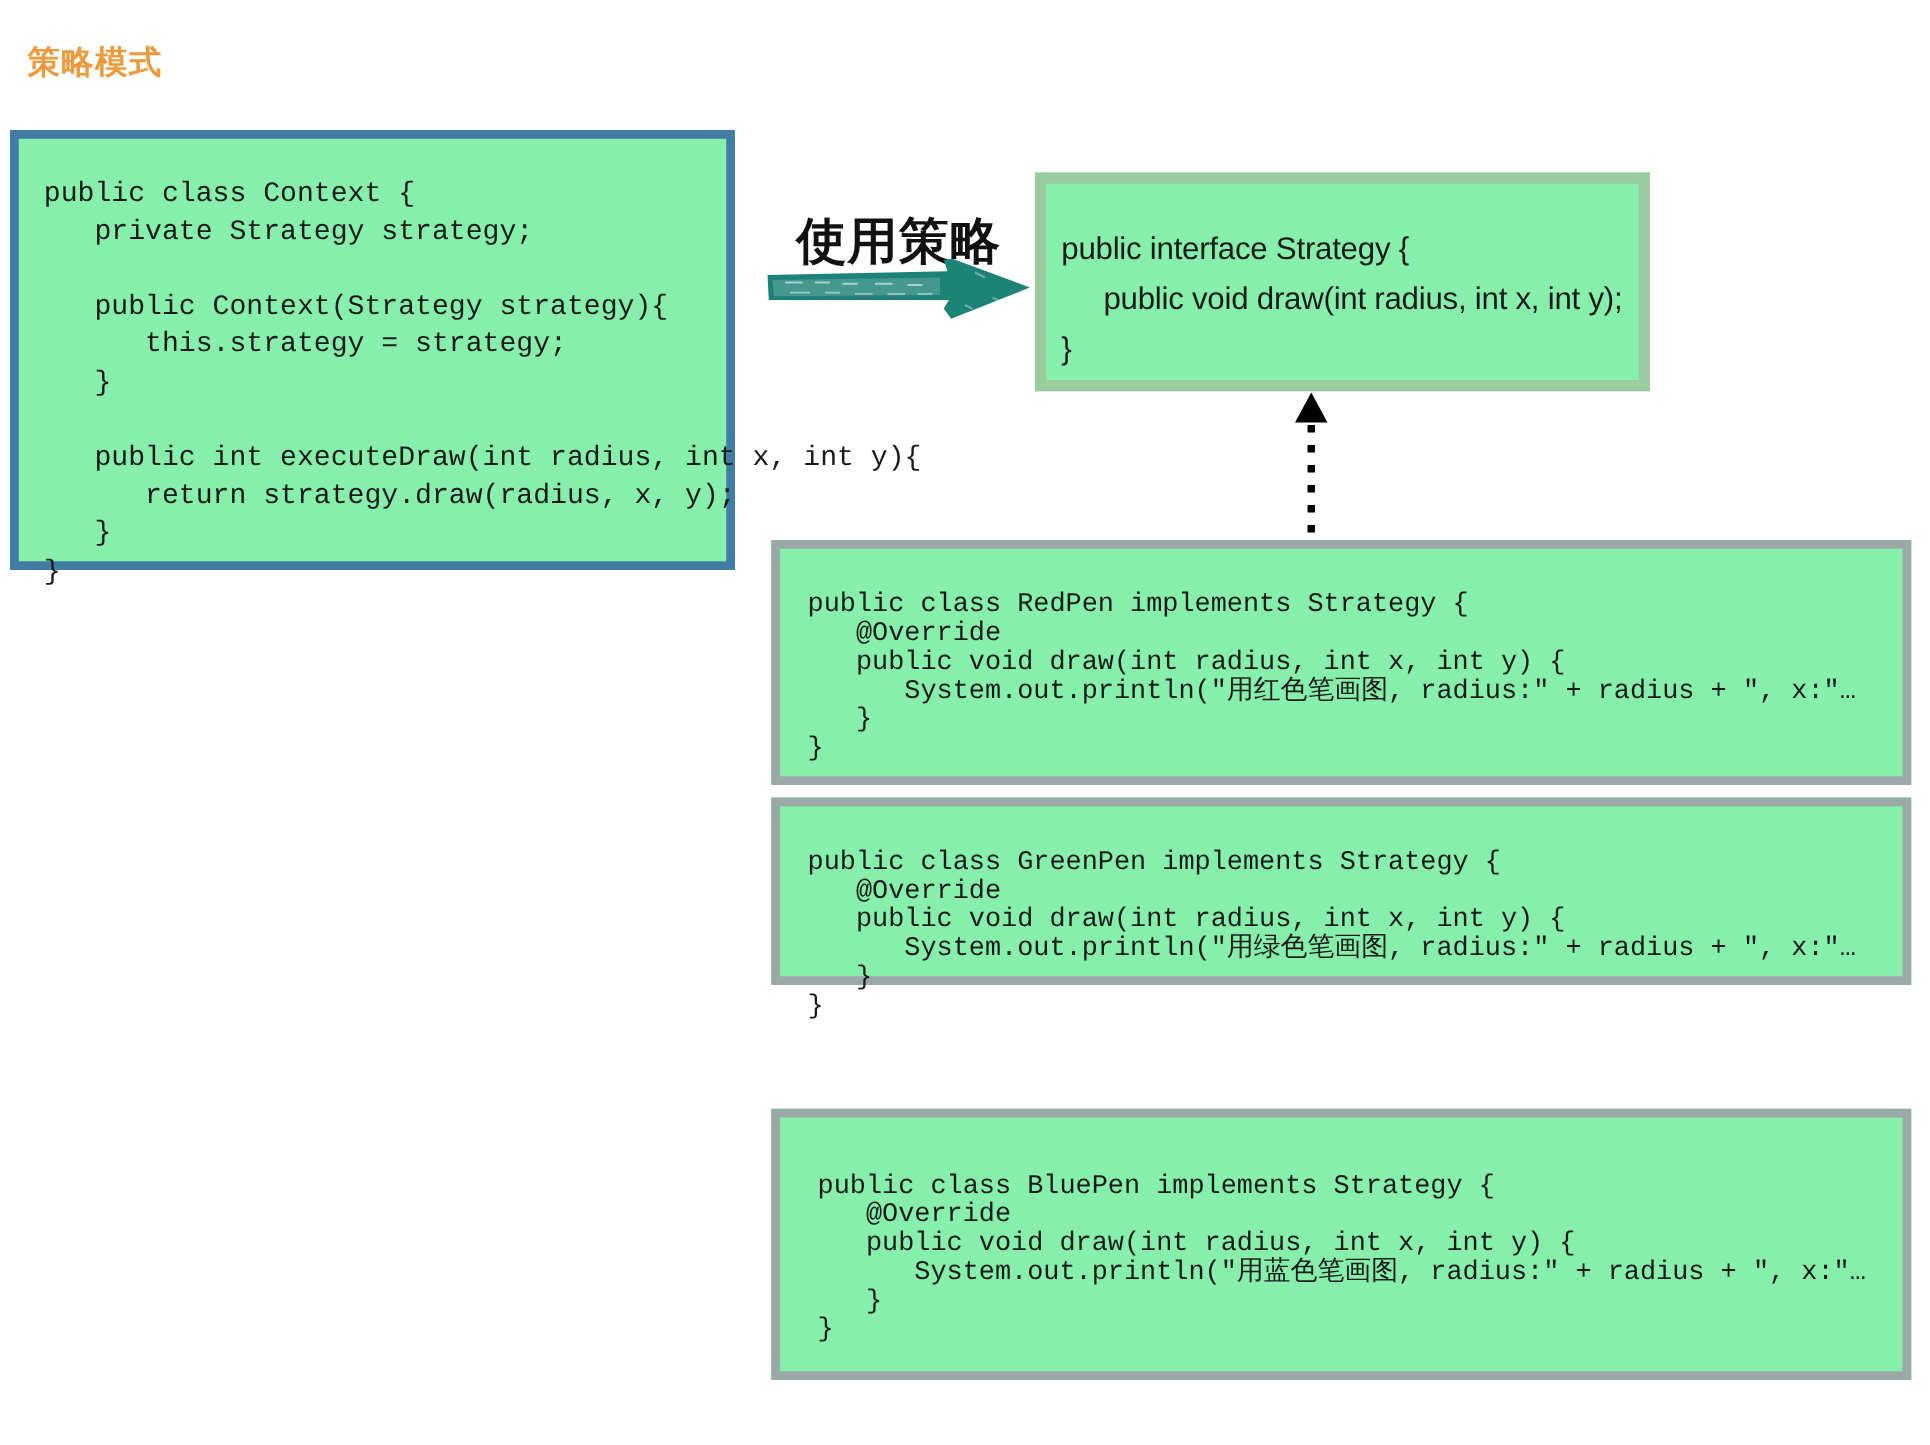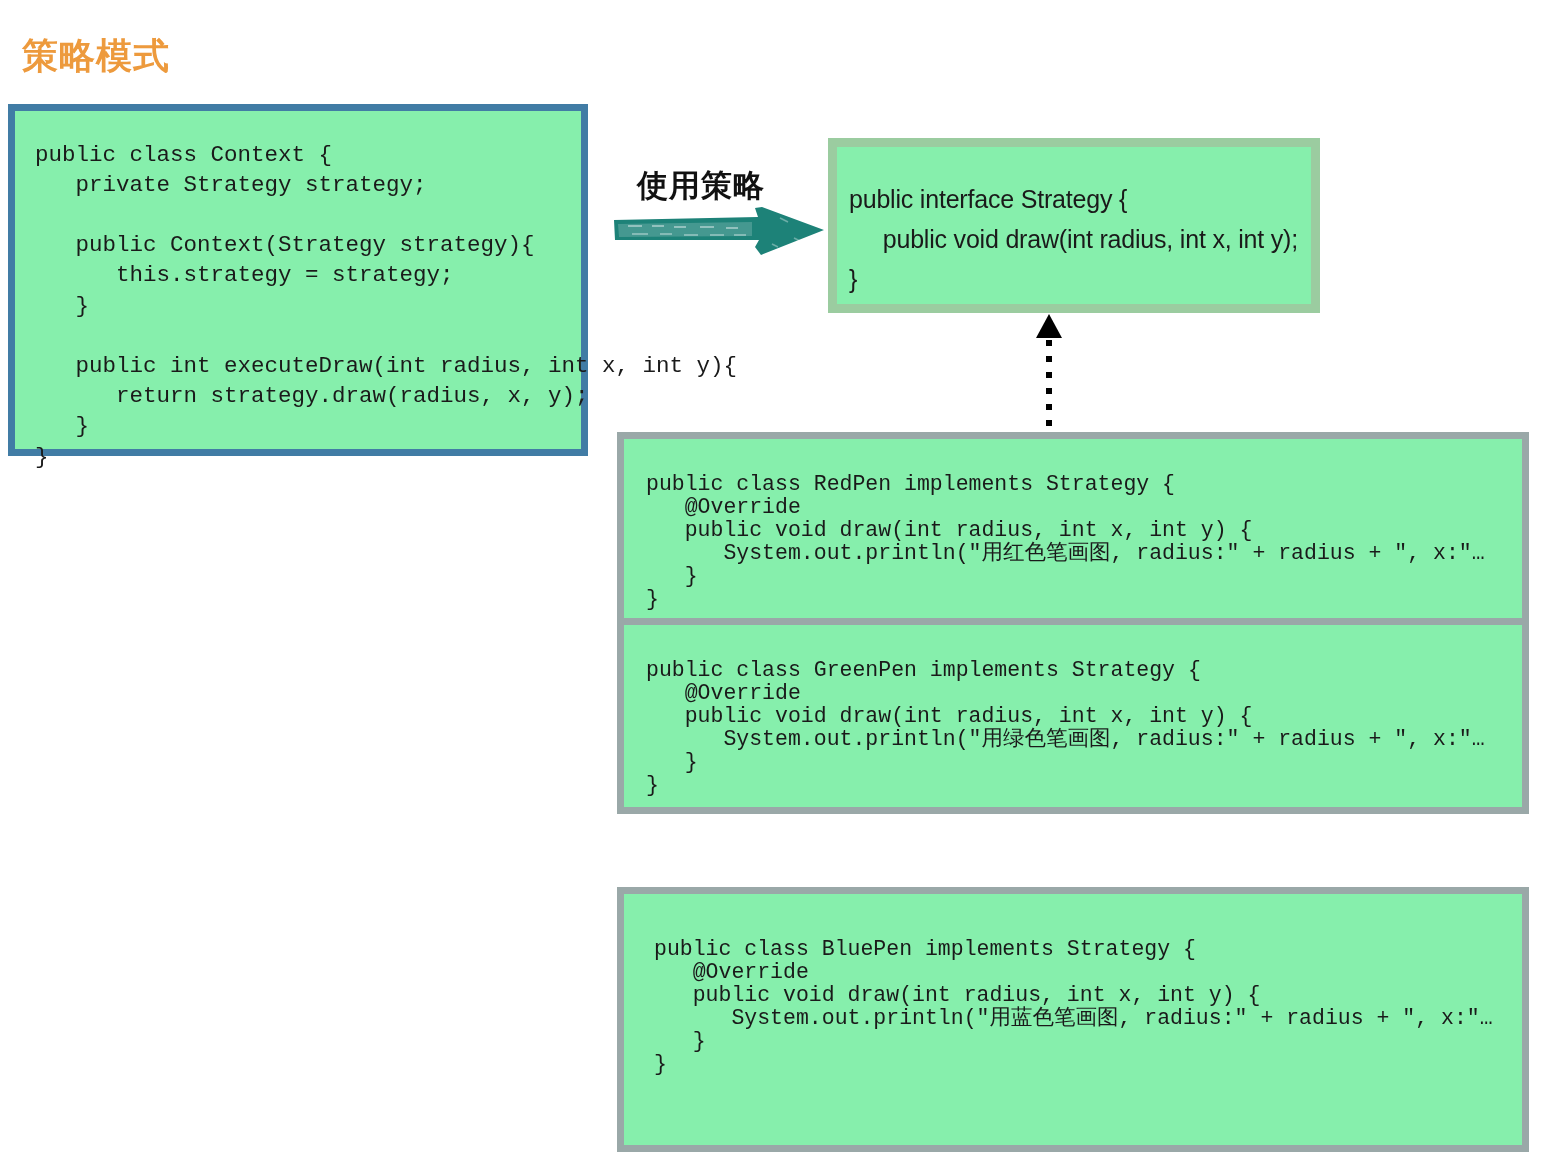--- a/index.html
+++ b/index.html
@@ -14,21 +14,21 @@
     overflow: hidden;
     font-family: "Liberation Sans", sans-serif;
   }
 
   
   #page-title {
     position: absolute;
     left: 22px;
     top: 32px;
     font-family: "Liberation Sans", sans-serif;
-    font-size: 36px;
+    font-size: 26px;
     font-weight: bold;
     color: #ED9A3D;
     letter-spacing: 1px;
     white-space: pre;
   }
 
   
   .code-box {
     position: absolute;
     background: #86efac;
@@ -80,34 +80,34 @@
     left: 617px;
     width: 912px;
     border: 7px solid #9AA8A8;
   }
   .impl-box .code {
     position: absolute;
     font-size: 21.5px;
     line-height: 23px;
   }
   #redpen-box   { top: 432px; height: 196px; }
-  #greenpen-box { top: 618px; height: 196px; }
-  #bluepen-box  { top: 887px; height: 265px; }
+  #greenpen-box { top: 638px; height: 150px; }
+  #bluepen-box  { top: 887px; height: 217px; }
 
   #redpen-box .code,
   #greenpen-box .code { left: 22px; top: 12px; }
   #bluepen-box .code  { left: 30px; top: 22px; }
 
   
   #use-strategy-label {
     position: absolute;
     left: 637px;
     top: 165px;
     font-family: "Liberation Sans", sans-serif;
-    font-size: 31px;
+    font-size: 40px;
     font-weight: bold;
     color: #111111;
     letter-spacing: 1px;
     white-space: pre;
   }
 
   
   #use-strategy-arrow {
     position: absolute;
     left: 612px;

